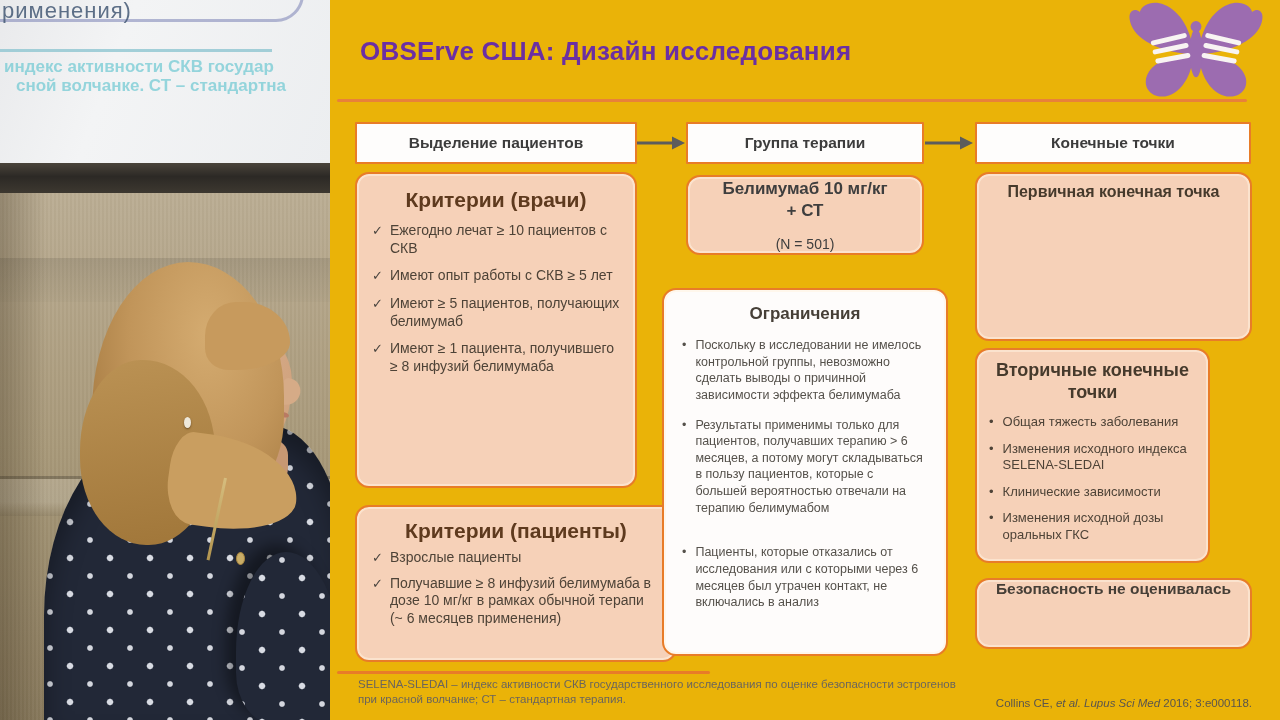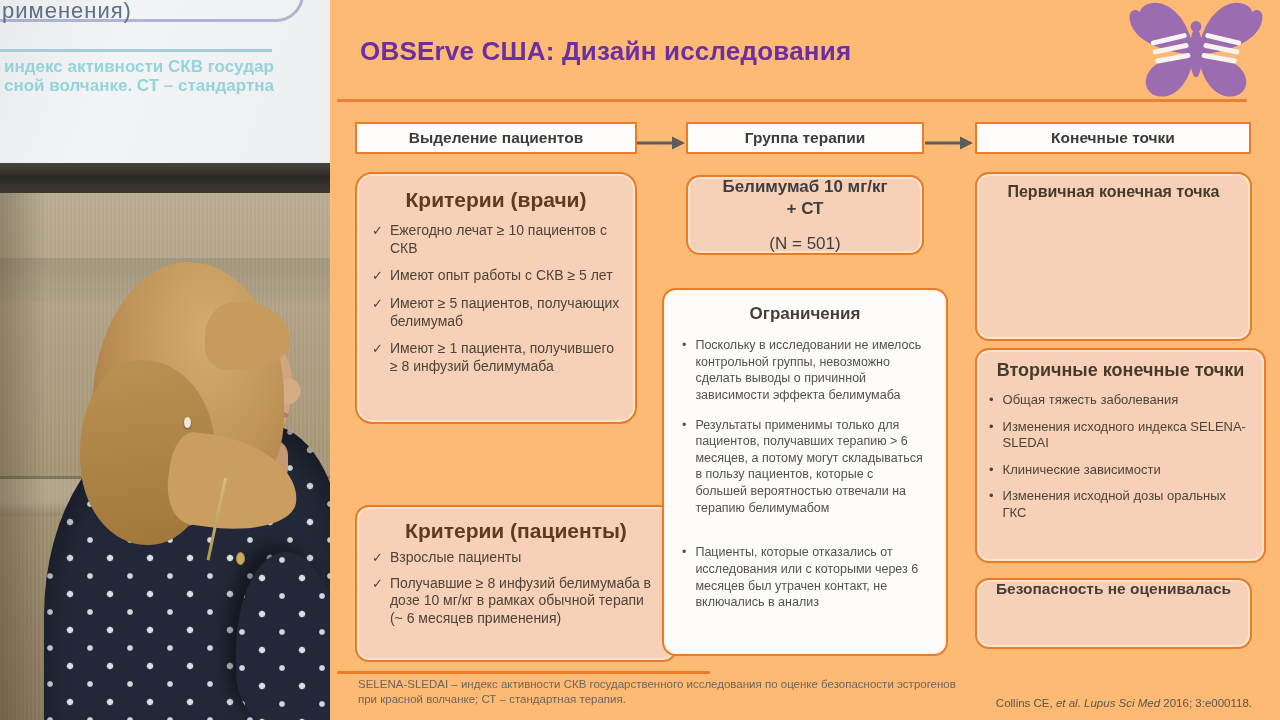--- a/index.html
+++ b/index.html
@@ -20,21 +20,21 @@
          background:linear-gradient(180deg,rgba(0,0,0,0.22) 0 3px,rgba(255,255,255,0.16) 3px 65%,rgba(0,0,0,0.06));}
 
   
   .screen{position:absolute;left:0;top:0;width:330px;height:165px;overflow:hidden;
           background:linear-gradient(110deg,#e9eaec 0%,#f3f4f5 35%,#eceef0 100%);}
   .ghost-box{position:absolute;right:26px;top:-80px;width:430px;height:102px;
              border:3px solid rgba(122,130,180,0.55);border-radius:28px;}
   .ghost-word{position:absolute;left:2px;top:-2px;font-size:22px;color:rgba(72,92,120,0.88);letter-spacing:1px;}
   .ghost-line{position:absolute;left:0;top:49px;width:272px;height:3px;background:rgba(148,200,210,0.85);}
   .ghost-t1{position:absolute;left:4px;top:57px;font-size:17px;font-weight:bold;color:rgba(108,200,210,0.70);white-space:nowrap;}
-  .ghost-t2{position:absolute;left:4px;top:76px;font-size:17px;font-weight:bold;color:rgba(108,200,210,0.70);white-space:nowrap;}
+  .ghost-t2{position:absolute;left:16px;top:76px;font-size:17px;font-weight:bold;color:rgba(108,200,210,0.70);white-space:nowrap;}
   .screen-bar{position:absolute;left:0;top:163px;width:330px;height:30px;
               background:linear-gradient(180deg,#4a443b 0%,#2c2925 45%,#3d3830 100%);}
 
   
   .dots{background-color:#222837;
         background-image:radial-gradient(circle,rgba(226,229,236,0.95) 2.6px,rgba(226,229,236,0) 3.8px),
                          radial-gradient(circle,rgba(226,229,236,0.92) 2.3px,rgba(226,229,236,0) 3.4px);
         background-size:40px 36px,40px 36px;background-position:6px 8px,26px 26px;}
   .torso{position:absolute;left:44px;top:424px;width:298px;height:300px;z-index:3;
          border-radius:42% 26% 0 0 / 64% 42% 0 0;box-shadow:inset 0 18px 26px rgba(0,0,0,0.35);}
@@ -60,26 +60,26 @@
   .fringe{position:absolute;left:205px;top:302px;width:85px;height:68px;z-index:6;background:#c79a5d;
           border-radius:40% 60% 70% 30%/55% 65% 45% 35%;}
   .earring{position:absolute;left:184px;top:417px;width:7px;height:11px;z-index:8;background:#eee8da;
            border-radius:50%;box-shadow:0 1px 2px rgba(60,40,20,0.6);}
   .necklace{position:absolute;left:224px;top:478px;width:3px;height:84px;z-index:7;
             background:linear-gradient(#d6bd7e,#b2954f);transform:rotate(12deg);transform-origin:top;}
   .pendant{position:absolute;left:236px;top:552px;width:9px;height:13px;z-index:7;background:#c9ad67;
            border:1px solid #a8863f;border-radius:50%;}
 
   
-  .slide{position:absolute;left:330px;top:0;width:950px;height:720px;background:#fdba74;overflow:hidden;}
+  .slide{position:absolute;left:330px;top:0;width:950px;height:720px;background:#eab308;overflow:hidden;}
   .slide-title{position:absolute;left:30px;top:36px;font-size:26px;font-weight:bold;color:#6b2fa3;letter-spacing:0.2px;}
   .title-underline{position:absolute;left:7px;top:99px;width:910px;height:3px;background:#e8813a;border-radius:2px;}
   .logo{position:absolute;left:798px;top:0;width:136px;height:102px;}
 
-  .flowbox{position:absolute;top:122px;height:32px;background:#fefdfc;border:2.5px solid #e87c28;border-radius:1px;
+  .flowbox{position:absolute;top:122px;height:42px;background:#fefdfc;border:2.5px solid #e87c28;border-radius:1px;
            display:flex;align-items:center;justify-content:center;font-weight:bold;font-size:15.5px;color:#3c3c3c;}
   .arrow{position:absolute;top:135px;}
 
   .obox{position:absolute;border:2.5px solid #e87c28;border-radius:14px;
         box-shadow:inset 0 0 0 2px rgba(255,243,224,0.55);}
   .peach{background:#f6d1b8;}
   .whitebg{background:#fefcfb;}
 
   .bx-title{font-weight:bold;text-align:center;}
   .crit-title{font-size:21px;color:#5e3a1e;margin:6px 0 7px;}
@@ -87,21 +87,21 @@
   .body-jst{font-size:14px;line-height:1.26;color:#4e4337;text-align:justify;}
   .ci{display:flex;gap:7px;margin-top:10px;font-size:14px;line-height:1.26;color:#4e4337;}
   .ci .ck{flex:0 0 auto;font-size:13px;padding-top:1px;color:#4a453f;}
   .bu-list .bi{display:flex;gap:9px;font-size:12.5px;line-height:1.33;color:#55514b;margin-top:13px;}
   .bu-list .bu{flex:0 0 auto;color:#55514b;}
   .ep-list .bi{display:flex;gap:9px;font-size:13px;line-height:1.28;color:#4e4337;margin-top:10px;}
   .ep-list .bu{flex:0 0 auto;color:#4e4337;}
 
   .therapy{display:flex;flex-direction:column;align-items:center;justify-content:center;color:#3e3e3e;}
   .therapy .t-b{font-weight:bold;font-size:17px;line-height:1.3;}
-  .therapy .t-n{font-size:17px;margin-top:14px;}
+  .therapy .t-n{font-size:14px;margin-top:14px;}
 
   .foot-line{position:absolute;left:7px;top:671px;width:373px;height:3px;background:#e87c28;border-radius:2px;}
   .footnote{position:absolute;left:28px;top:677px;width:600px;font-size:11.5px;line-height:1.32;color:#6b655c;}
   .citation{position:absolute;right:28px;top:697px;font-size:11.5px;color:#5a554d;white-space:nowrap;}
 </style>
 </head>
 <body>
 
 <div class="stage">
 
@@ -174,21 +174,21 @@
       <span>Группа терапии</span>
     </div>
     <svg class="arrow" style="left:594px;" width="50" height="16" viewBox="0 0 50 16">
       <line x1="1" y1="8" x2="37" y2="8" stroke="#5c5c5c" stroke-width="3.2"></line>
       <polygon points="36,1.5 49,8 36,14.5" fill="#5c5c5c"></polygon>
     </svg>
     <div class="flowbox" style="left:645px;width:276px;">
       <span>Конечные точки</span>
     </div>
 
-    <div class="obox peach" style="left:25px;top:172px;width:282px;height:252px;padding:8px 15px;border-radius:17px;">
+    <div class="obox peach" style="left:25px;top:172px;width:282px;height:316px;padding:8px 15px;">
       <div class="bx-title crit-title">Критерии (врачи)</div>
       <div class="ci">
           <span class="ck">✓</span>
           <span>Ежегодно лечат ≥ 10 пациентов с СКВ</span>
         </div>
       <div class="ci">
           <span class="ck">✓</span>
           <span>Имеют опыт работы с СКВ ≥ 5 лет</span>
         </div>
       <div class="ci">
@@ -232,21 +232,21 @@
       <div class="bi" style="margin-top:28px;">
           <span class="bu">•</span>
           <span>Пациенты, которые отказались от исследования или  с которыми через 6 месяцев был утрачен контакт, не включались  в анализ</span>
         </div>
     </div>
 
     <div class="obox peach" style="left:645px;top:172px;width:277px;height:169px;padding:4px 12px;">
       <div class="bx-title" style="font-size:16px;color:#463a2c;line-height:1.25;margin:4px 0 5px;">Первичная конечная точка</div>
     </div>
 
-    <div class="obox peach ep-list" style="left:645px;top:348px;width:291px;height:215px;padding:6px 12px;">
+    <div class="obox peach ep-list" style="left:645px;top:348px;width:235px;height:215px;padding:6px 12px;">
       <div class="bx-title" style="font-size:18px;color:#463a2c;line-height:1.22;margin:4px 0 4px;">Вторичные конечные точки</div>
       <div class="bi">
           <span class="bu">•</span>
           <span>Общая  тяжесть заболевания</span>
         </div>
       <div class="bi">
           <span class="bu">•</span>
           <span>Изменения  исходного  индекса SELENA-SLEDAI</span>
         </div>
       <div class="bi">

